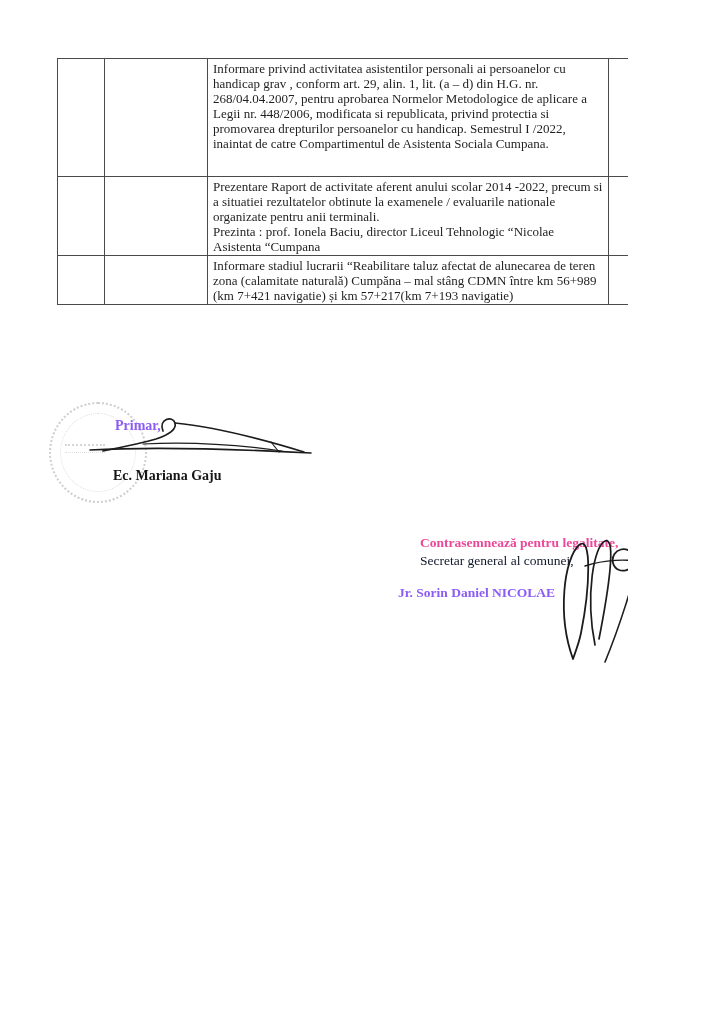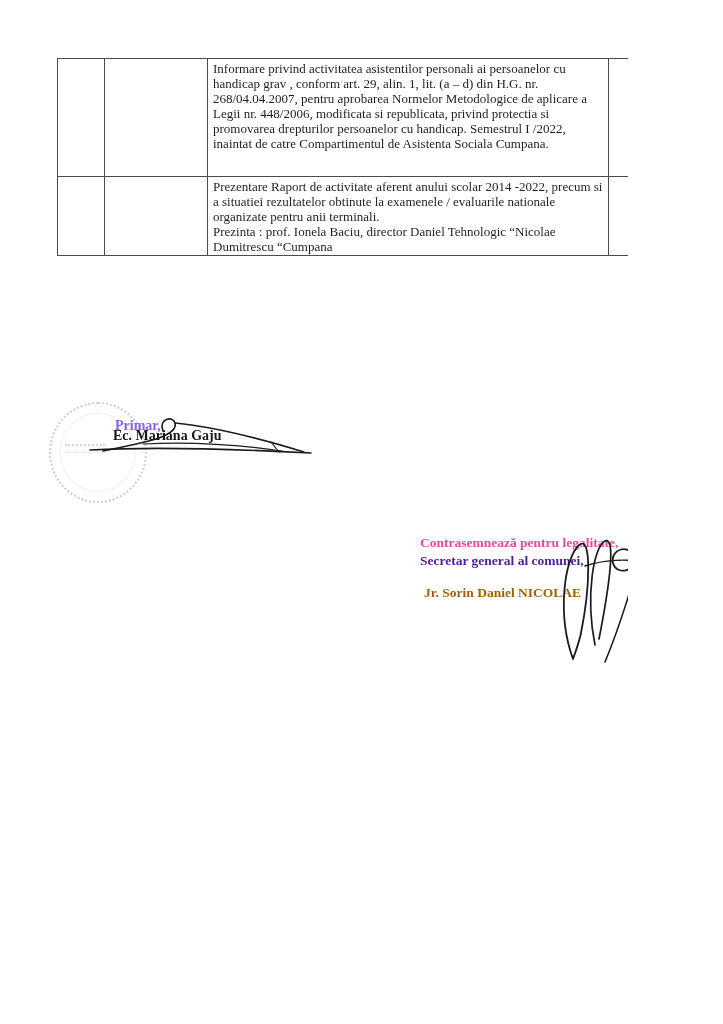--- a/index.html
+++ b/index.html
@@ -70,21 +70,21 @@
     position: absolute;
     left: 115px;
     top: 418px;
     font-size: 14px;
     font-weight: bold;
     color: #8b5cf6;
   }
   .sig-left-name {
     position: absolute;
     left: 113px;
-    top: 428px;
+    top: 468px;
     font-size: 14px;
     font-weight: bold;
     color: #161616;
   }
   .sig-left-scribble {
     position: absolute;
     left: 85px;
     top: 413px;
     width: 230px;
     height: 50px;
@@ -97,30 +97,30 @@
     top: 535px;
     font-size: 13.5px;
     font-weight: bold;
     color: #ec4899;
   }
   .sig-right-line2 {
     position: absolute;
     left: 420px;
     top: 553px;
     font-size: 13.5px;
-    font-weight: bold;
-    color: #4c1d95;
+    font-weight: normal;
+    color: #0f172a;
   }
   .sig-right-name {
     position: absolute;
-    left: 424px;
+    left: 398px;
     top: 585px;
     font-size: 13.5px;
     font-weight: bold;
-    color: #a16207;
+    color: #8b5cf6;
   }
   .sig-right-scribble {
     position: absolute;
     left: 545px;
     top: 533px;
     width: 110px;
     height: 130px;
   }
 
   
@@ -165,21 +165,29 @@
         <td>
           <p>Informare privind activitatea asistentilor personali ai persoanelor cu handicap grav , conform art. 29, alin. 1, lit. (a – d) din H.G. nr. 268/04.04.2007, pentru aprobarea Normelor Metodologice de aplicare a Legii nr. 448/2006, modificata si republicata, privind protectia si promovarea drepturilor persoanelor cu handicap. Semestrul I /2022, inaintat de catre Compartimentul de Asistenta Sociala Cumpana.</p>
         </td>
         <td></td>
       </tr>
       <tr style="height:79px">
         <td></td>
         <td></td>
         <td>
           <p>Prezentare Raport de activitate aferent anului scolar 2014 -2022, precum si a situatiei rezultatelor obtinute la examenele / evaluarile nationale organizate pentru anii terminali.</p>
-          <p>Prezinta : prof. Ionela Baciu, director Daniel Tehnologic “Nicolae Dumitrescu “Cumpana</p>
+          <p>Prezinta : prof. Ionela Baciu, director Liceul Tehnologic “Nicolae Asistenta “Cumpana</p>
+        </td>
+        <td></td>
+      </tr>
+      <tr style="height:48px">
+        <td></td>
+        <td></td>
+        <td>
+          <p>Informare stadiul lucrarii “Reabilitare taluz afectat de alunecarea de teren zona (calamitate naturală) Cumpăna – mal stâng CDMN între km 56+989 (km 7+421 navigatie) și km 57+217(km 7+193 navigatie)</p>
         </td>
         <td></td>
       </tr>
     </tbody>
   </table>
 
   <div class="stamp"></div>
 
   <div class="sig-left-title">Primar,</div>
 

